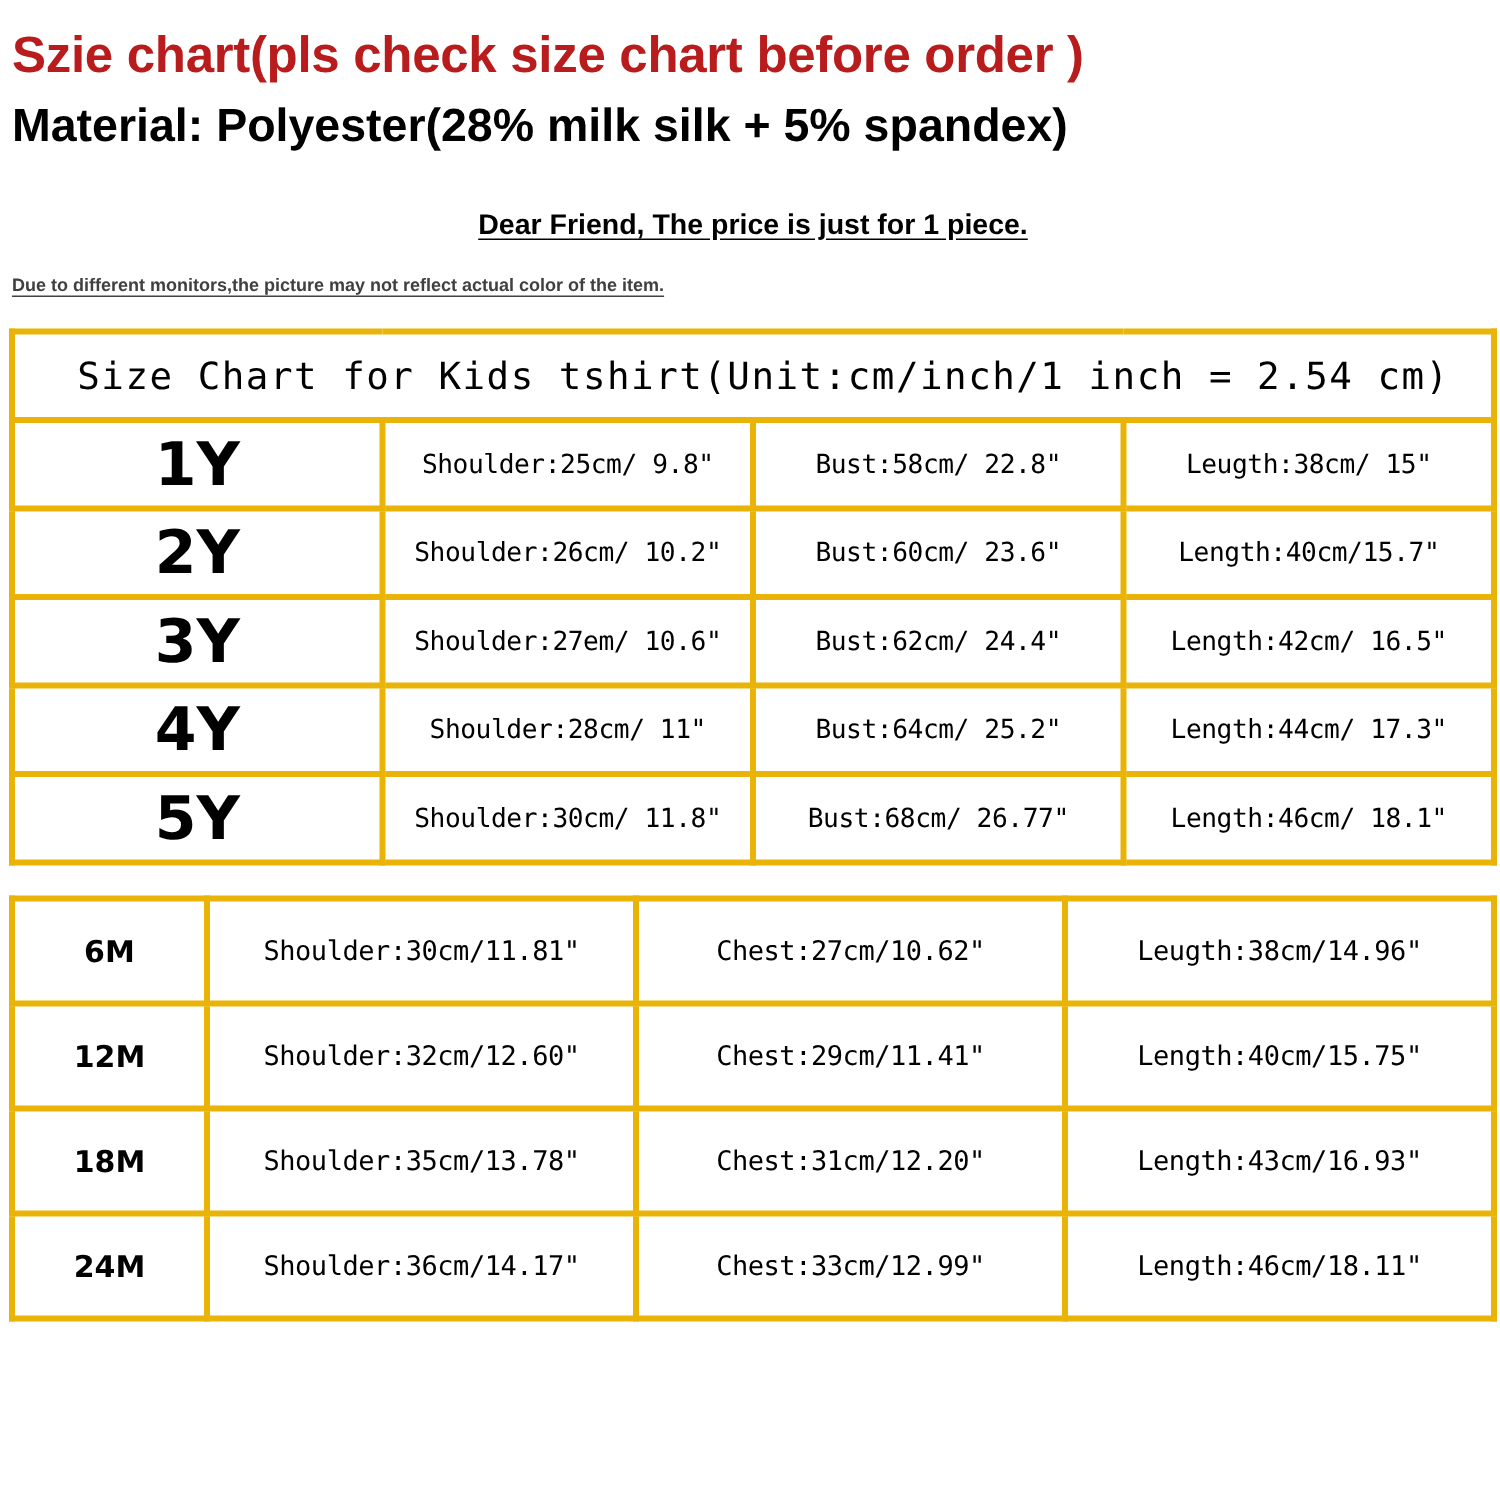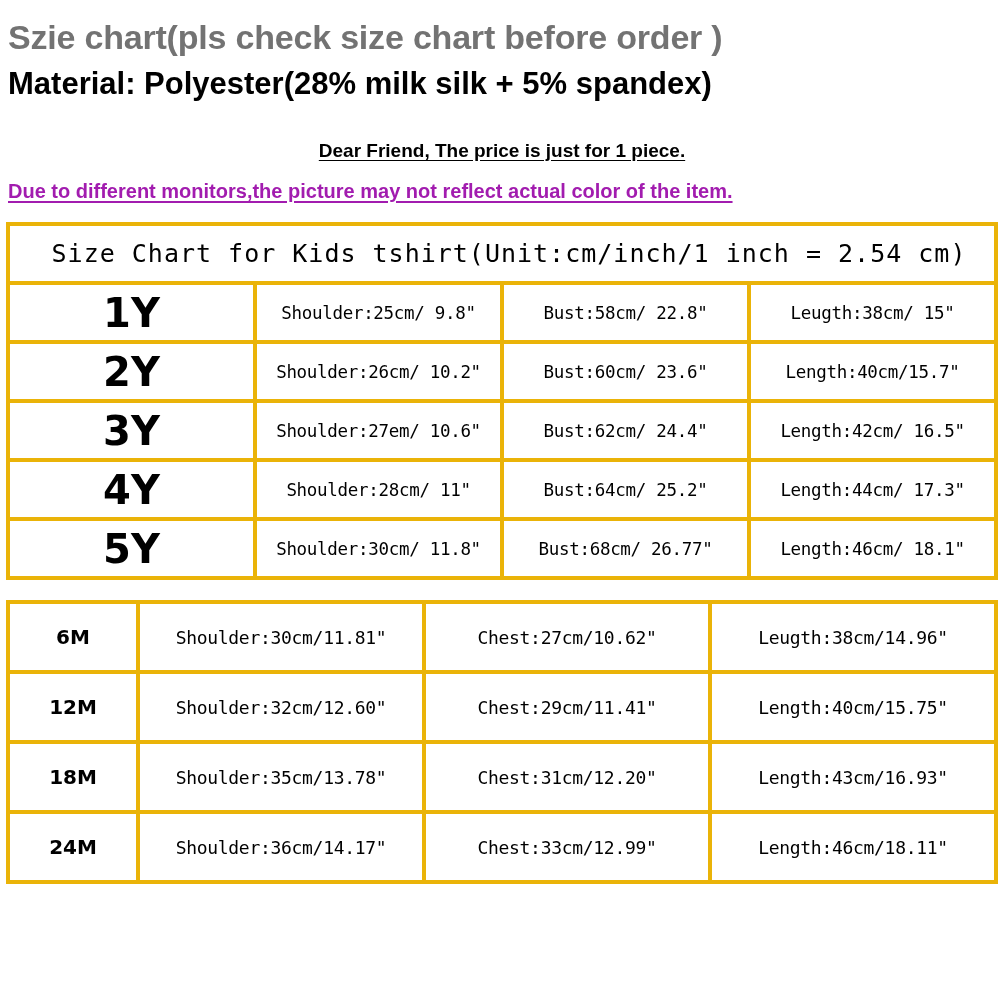--- a/index.html
+++ b/index.html
@@ -42,23 +42,23 @@
     font-weight: bold;
     font-size: 19px;
     line-height: 1.0;
     padding: 20px 0 0 4px;
     text-decoration: underline;
     text-underline-offset: 3px;
     display: inline-block;
     white-space: nowrap;
   }
   .hdr-note2 {
-    color: #a21caf;
-    font-weight: bold;
-    font-size: 20px;
+    color: #404040;
+    font-weight: bold;
+    font-size: 12px;
     line-height: 1.0;
     padding: 0 0 0 4px;
     text-decoration: underline;
     text-underline-offset: 3px;
     display: inline-block;
     white-space: nowrap;
   }
   .note-row { padding-top: 22px; text-align: center; }
   .note-row2 { padding-top: 20px; }
 
@@ -105,21 +105,21 @@
   .tbl-romper td { height: 70px; }
   .tbl-romper .size-cell { font-size: 20px; }
   .tbl-romper .spec-cell { font-size: 18px; }
   .gap { height: 20px; }
 </style>
 </head>
 <body>
 
 <div class="page">
 
-  <div class="hdr-title" style="color: #737373;">Szie chart(pls check size chart before order )</div>
+  <div class="hdr-title" style="color: #b91c1c;">Szie chart(pls check size chart before order )</div>
 
   <div class="hdr-material">Material: Polyester(28% milk silk  + 5% spandex)</div>
 
   <div class="note-row">
     <span class="hdr-note1">Dear Friend, The price is just for 1 piece.</span>
   </div>
 
   <div class="note-row2">
     <span class="hdr-note2">Due to different monitors,the picture may not reflect actual color of the item.</span>
   </div>

